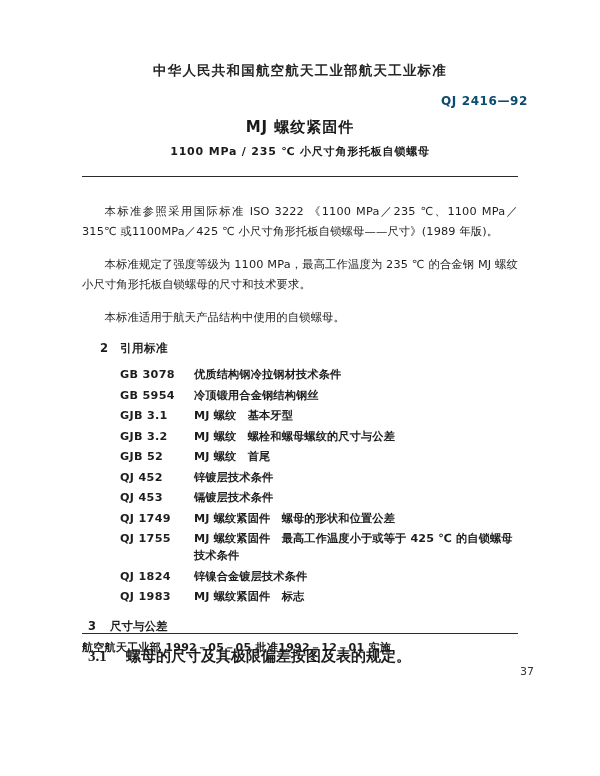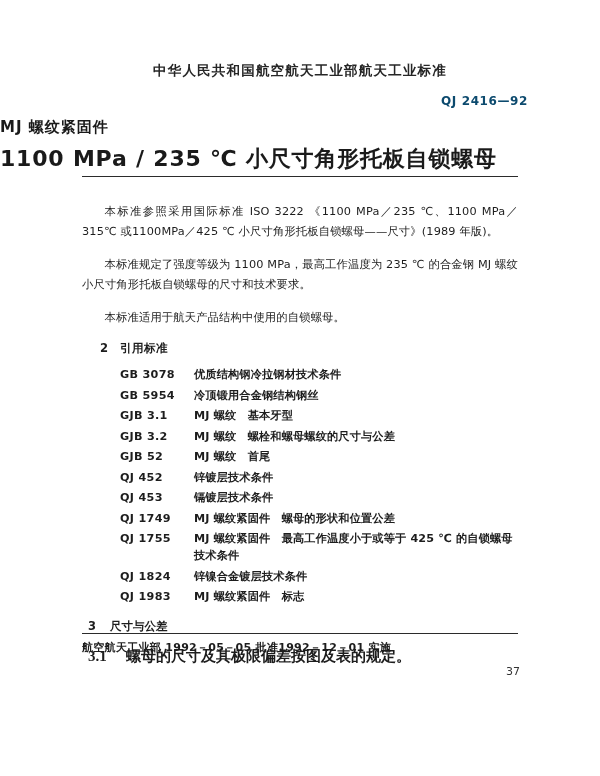--- a/index.html
+++ b/index.html
@@ -38,29 +38,30 @@
     letter-spacing: 0.6px;
     color: #0c4a6e;
   }
 
   
   .title-block {
     position: absolute;
     left: 0;
     top: 118px;
     width: 600px;
+    text-align: center;
   }
   .title-line1 {
     font-size: 15px;
     font-weight: bold;
     letter-spacing: 1px;
     color: #1a1a1a;
   }
   .title-line2 {
-    font-size: 22px;
+    font-size: 11px;
     font-weight: bold;
     letter-spacing: 0.8px;
     margin-top: 7px;
     color: #1a1a1a;
   }
 
   .rule-top {
     position: absolute;
     left: 82px;
     top: 176px;
@@ -161,21 +162,21 @@
     top: 640px;
     width: 436px;
     display: flex;
     font-size: 11px;
     font-weight: bold;
     letter-spacing: 0.3px;
     color: #1d1d1d;
   }
   .page-num {
     position: absolute;
-    right: 80px;
+    right: 66px;
     top: 665px;
     font-size: 11px;
     color: #333;
   }
 </style>
 </head>
 <body>
 
 <div class="page">
 

